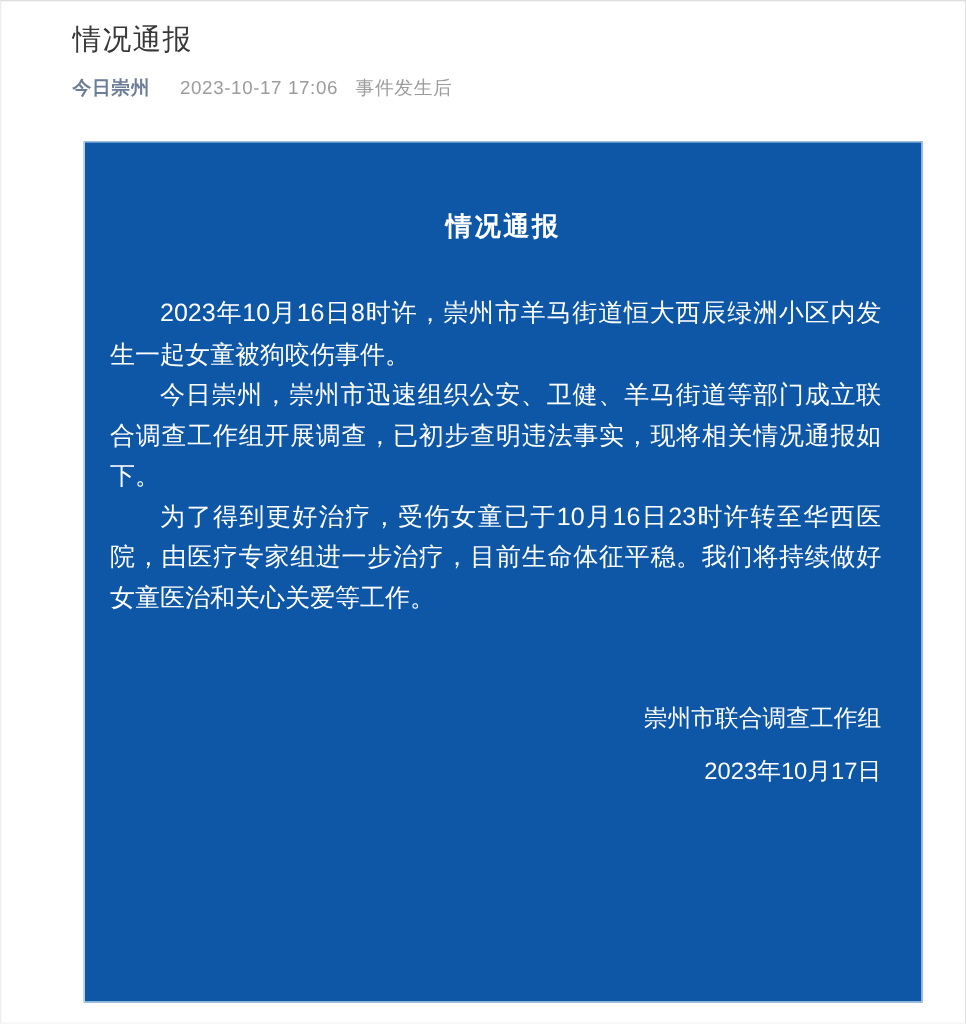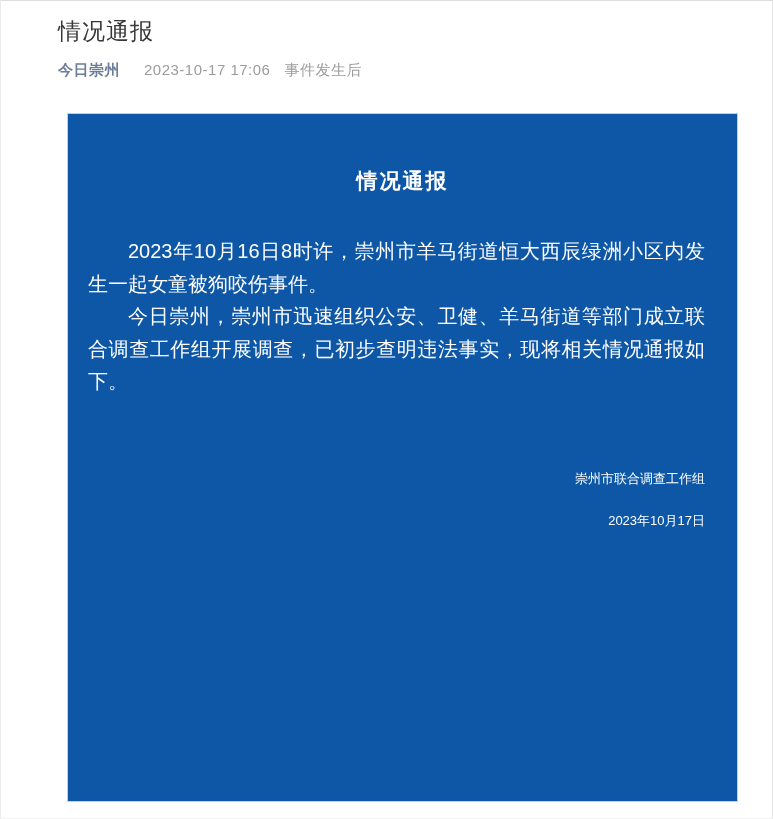--- a/index.html
+++ b/index.html
@@ -62,21 +62,21 @@
     line-height: 32.5px;
     text-align: justify;
   }
   .notice-body p {
     text-indent: 2em;
     margin: 0;
   }
   .notice-sign {
     margin: 60px 32px 0 20px;
     color: #ffffff;
-    font-size: 13px;
+    font-size: 19px;
     line-height: 42px;
     text-align: right;
   }
 </style>
 </head>
 <body>
 
 <div class="page">
 
   <h1 class="article-title">情况通报</h1>
@@ -84,20 +84,21 @@
   <div class="article-meta">
     <span class="account">今日崇州</span><span class="time">2023-10-17 17:06</span><span class="location">事件发生后</span>
   </div>
 
   <div class="notice">
     <div class="notice-title">情况通报</div>
 
     <div class="notice-body">
       <p>2023年10月16日8时许，崇州市羊马街道恒大西辰绿洲小区内发生一起女童被狗咬伤事件。</p>
       <p>今日崇州，崇州市迅速组织公安、卫健、羊马街道等部门成立联合调查工作组开展调查，已初步查明违法事实，现将相关情况通报如下。</p>
+      <p>为了得到更好治疗，受伤女童已于10月16日23时许转至华西医院，由医疗专家组进一步治疗，目前生命体征平稳。我们将持续做好女童医治和关心关爱等工作。</p>
     </div>
 
     <div class="notice-sign">
       <div>崇州市联合调查工作组</div>
       <div>2023年10月17日</div>
     </div>
   </div>
 
 </div>
 

